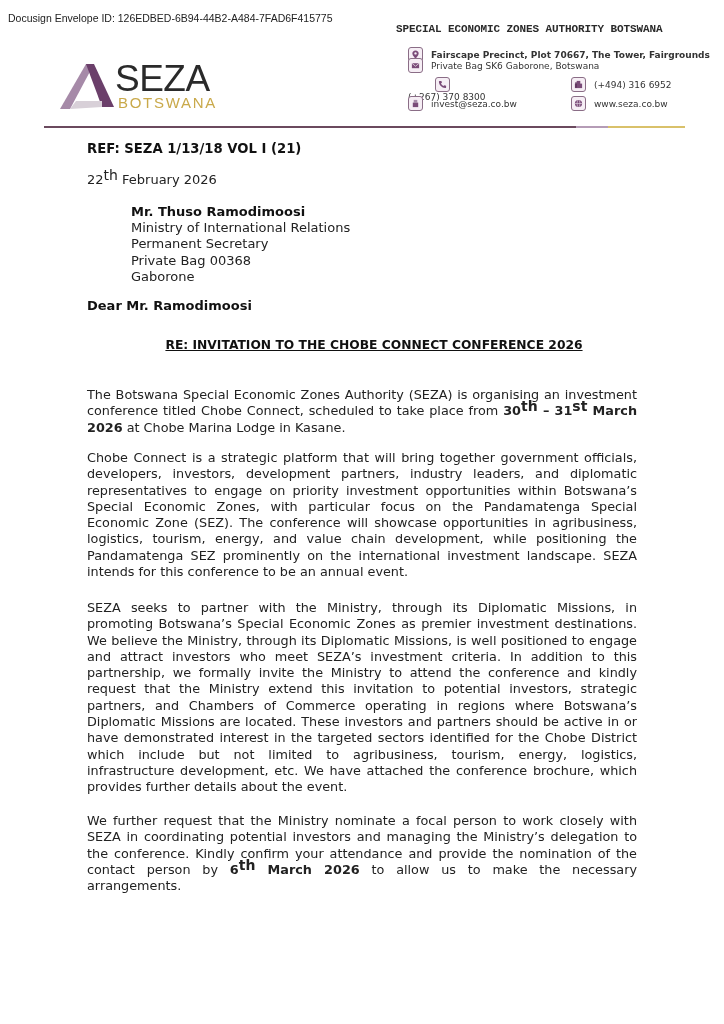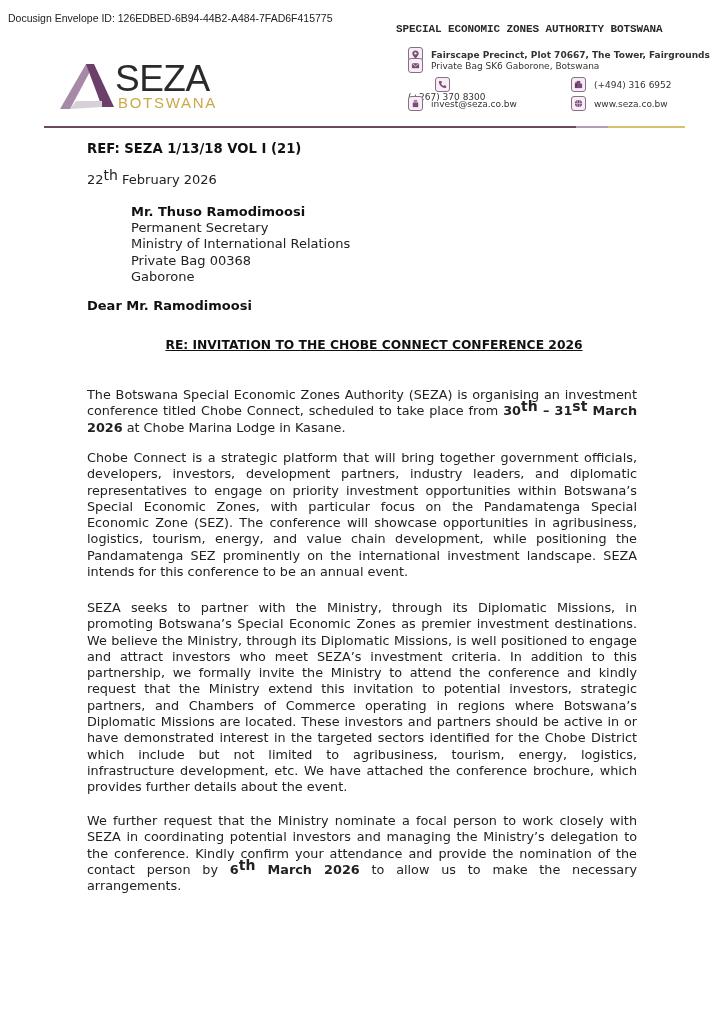--- a/index.html
+++ b/index.html
@@ -104,22 +104,22 @@
 <div class="divider"></div>
 
 <div class="letter ref bold">REF: SEZA 1/13/18 VOL I (21)</div>
 
 <div class="letter date">
   <span>22</span><sup>th</sup><span> February 2026</span>
 </div>
 
 <div class="letter recipient">
   <div class="bold">Mr. Thuso Ramodimoosi</div>
+  <div>Ministry of International Relations</div>
   <div>Permanent Secretary</div>
-  <div>Ministry of International Relations</div>
   <div>Private Bag 00368</div>
   <div>Gaborone</div>
 </div>
 
 <div class="letter salutation bold">Dear Mr. Ramodimoosi</div>
 
 <div class="subject">RE: INVITATION TO THE CHOBE CONNECT CONFERENCE 2026</div>
 
 <div class="para p1"><span>The Botswana Special Economic Zones Authority (SEZA) is organising an investment conference titled Chobe Connect, scheduled to take place from </span><b><span>30</span><sup>th</sup><span> – 31</span><sup>st</sup><span>  March 2026</span></b><span> at Chobe Marina Lodge in Kasane.</span></div>
 

